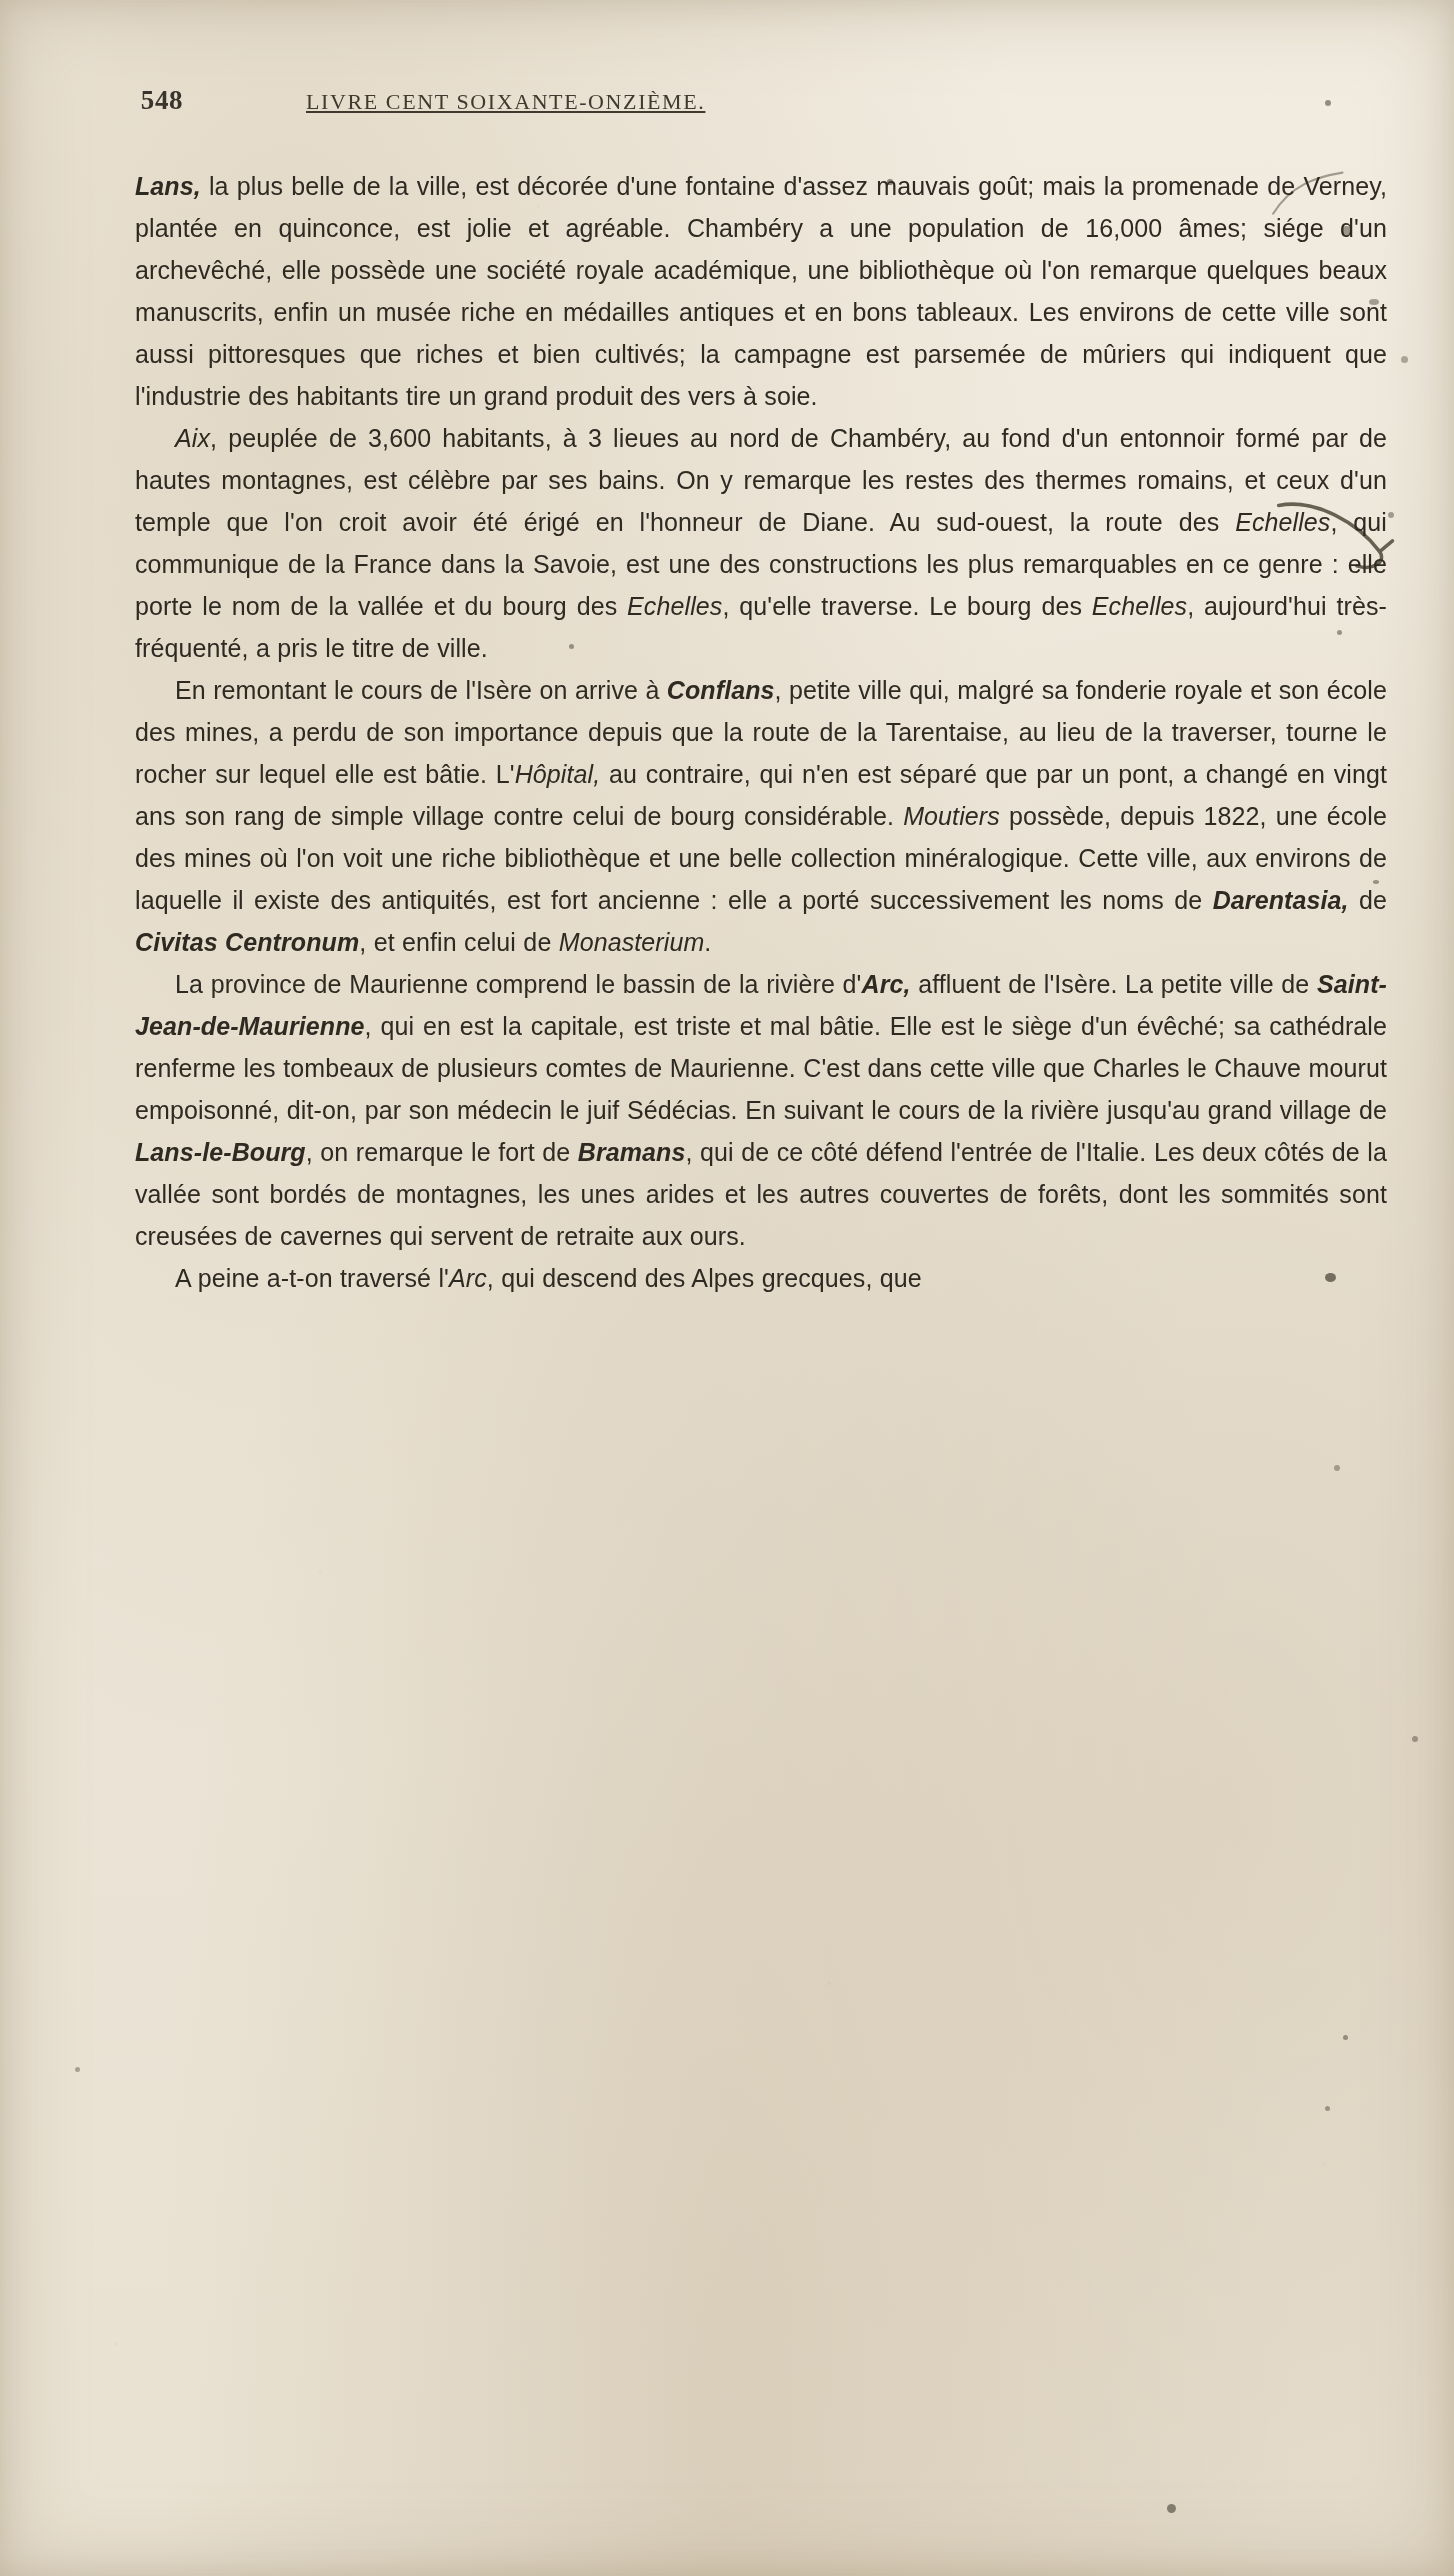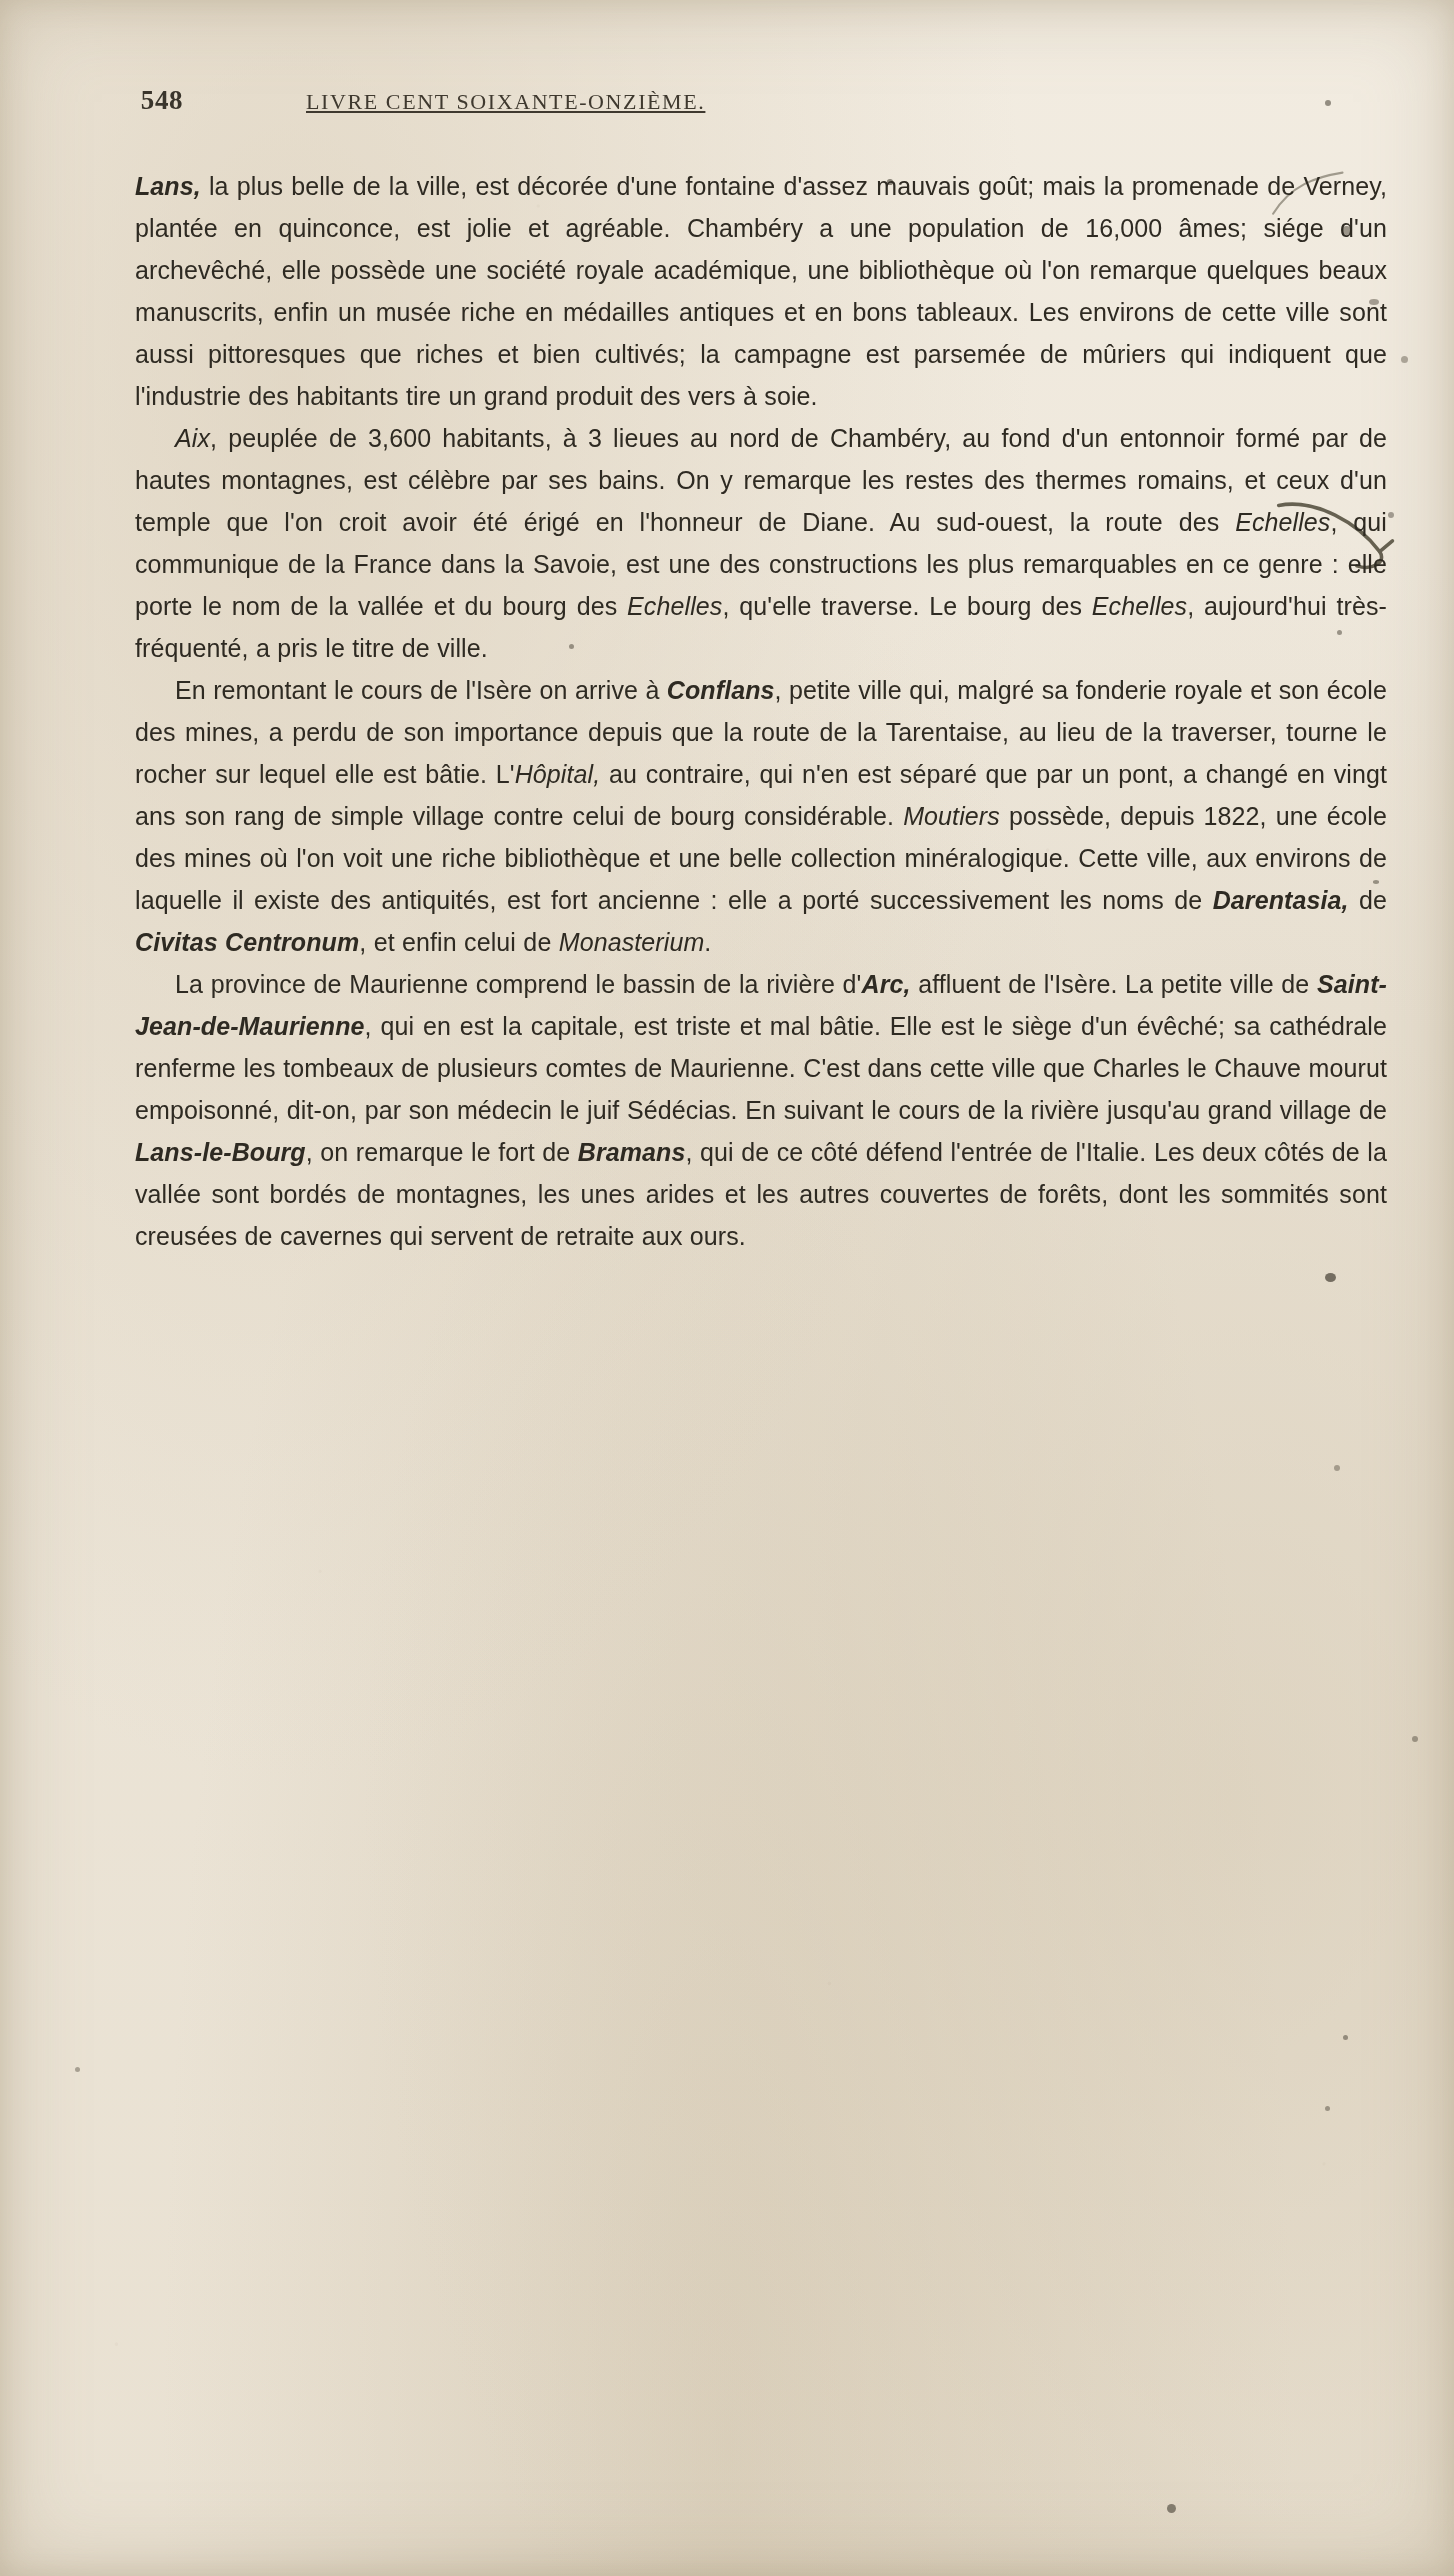--- a/index.html
+++ b/index.html
@@ -147,18 +147,19 @@
 
     <div class="header-row">
       <div class="folio">548</div>
       <div class="running-head">LIVRE CENT SOIXANTE-ONZIÈME.</div>
     </div>
 
     <p class="para first"><b>Lans,</b> la plus belle de la ville, est décorée d'une fontaine d'assez mauvais goût; mais la promenade de Verney, plantée en quinconce, est jolie et agréable. Chambéry a une population de 16,000 âmes; siége d'un archevêché, elle possède une société royale académique, une bibliothèque où l'on remarque quelques beaux manuscrits, enfin un musée riche en médailles antiques et en bons tableaux. Les environs de cette ville sont aussi pittoresques que riches et bien cultivés; la campagne est parsemée de mûriers qui indiquent que l'industrie des habitants tire un grand produit des vers à soie.</p>
     <p class="para"><i>Aix</i>, peuplée de 3,600 habitants, à 3 lieues au nord de Chambéry, au fond d'un entonnoir formé par de hautes montagnes, est célèbre par ses bains. On y remarque les restes des thermes romains, et ceux d'un temple que l'on croit avoir été érigé en l'honneur de Diane. Au sud-ouest, la route des <i>Echelles</i>, qui communique de la France dans la Savoie, est une des constructions les plus remarquables en ce genre : elle porte le nom de la vallée et du bourg des <i>Echelles</i>, qu'elle traverse. Le bourg des <i>Echelles</i>, aujourd'hui très-fréquenté, a pris le titre de ville.</p>
     <p class="para">En remontant le cours de l'Isère on arrive à <b>Conflans</b>, petite ville qui, malgré sa fonderie royale et son école des mines, a perdu de son importance depuis que la route de la Tarentaise, au lieu de la traverser, tourne le rocher sur lequel elle est bâtie. L'<i>Hôpital,</i> au contraire, qui n'en est séparé que par un pont, a changé en vingt ans son rang de simple village contre celui de bourg considérable. <i>Moutiers</i> possède, depuis 1822, une école des mines où l'on voit une riche bibliothèque et une belle collection minéralogique. Cette ville, aux environs de laquelle il existe des antiquités, est fort ancienne : elle a porté successivement les noms de <b>Darentasia,</b> de <b>Civitas Centronum</b>, et enfin celui de <i>Monasterium</i>.</p>
     <p class="para">La province de Maurienne comprend le bassin de la rivière d'<b>Arc,</b> affluent de l'Isère. La petite ville de <b>Saint-Jean-de-Maurienne</b>, qui en est la capitale, est triste et mal bâtie. Elle est le siège d'un évêché; sa cathédrale renferme les tombeaux de plusieurs comtes de Maurienne. C'est dans cette ville que Charles le Chauve mourut empoisonné, dit-on, par son médecin le juif Sédécias. En suivant le cours de la rivière jusqu'au grand village de <b>Lans-le-Bourg</b>, on remarque le fort de <b>Bramans</b>, qui de ce côté défend l'entrée de l'Italie. Les deux côtés de la vallée sont bordés de montagnes, les unes arides et les autres couvertes de forêts, dont les sommités sont creusées de cavernes qui servent de retraite aux ours.</p>
+    <p class="para">A peine a-t-on traversé l'<i>Arc</i>, qui descend des Alpes grecques, que</p>
 
   </div>
 
   <div class="edge-shadow"></div>
 </div>
 
 
 </body></html>

